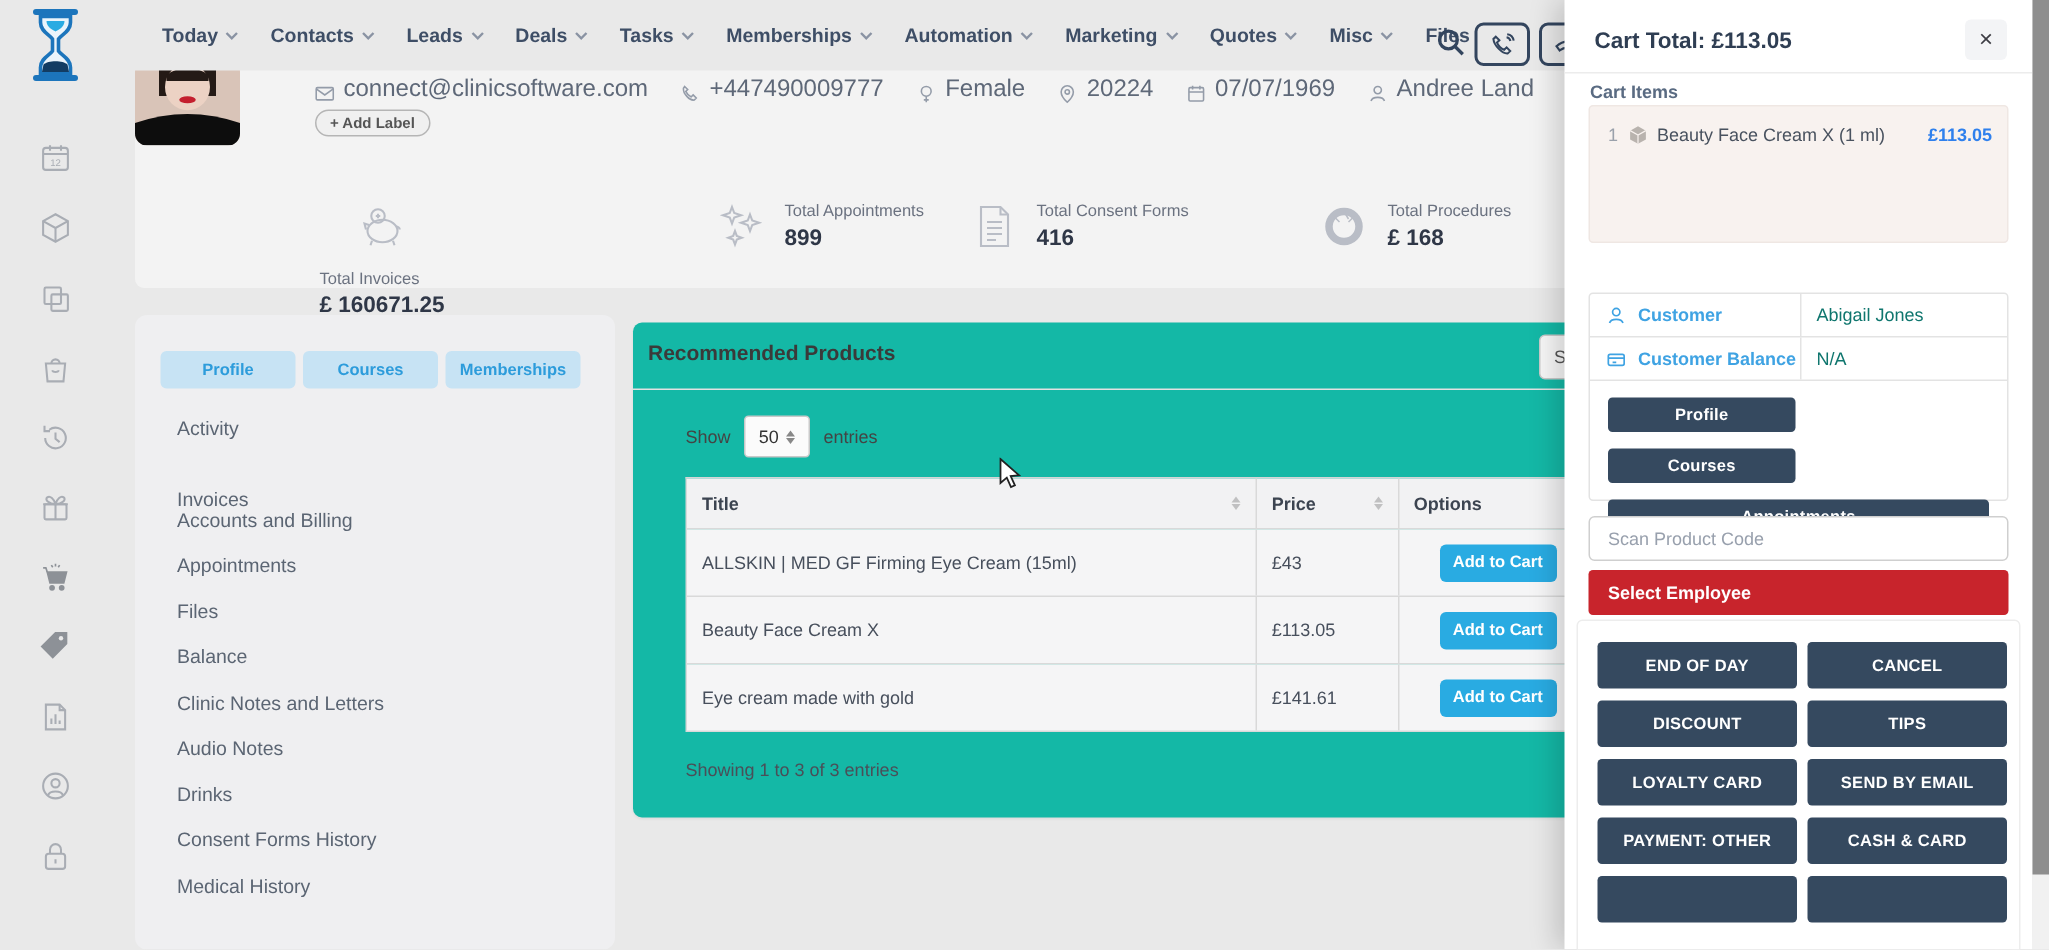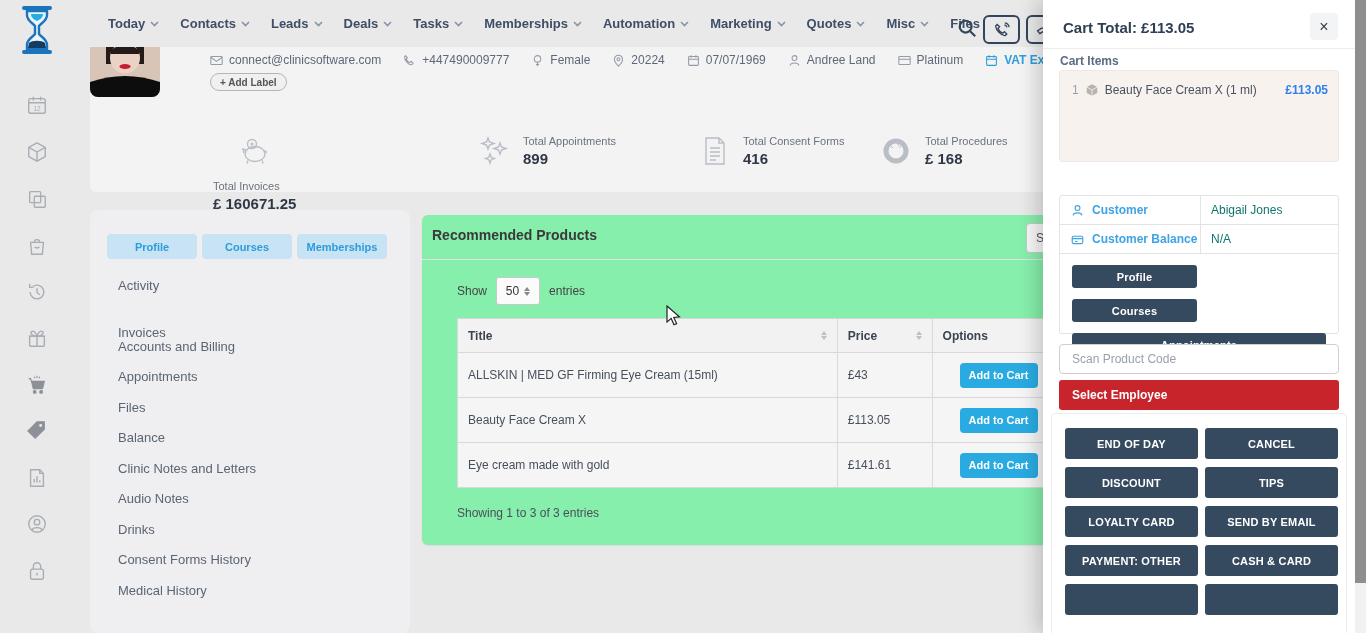--- a/index.html
+++ b/index.html
@@ -19,37 +19,37 @@
   .nav { position:absolute; left:108px; top:0; height:47px; display:flex; align-items:center; gap:21px; }
   .nav-item { display:flex; align-items:center; gap:5px; font-size:13px; color:#3e4e66; font-weight:bold; cursor:pointer; white-space:nowrap; }
   .nav-item svg { width:9px; height:6px; stroke:#8a93a3; fill:none; stroke-width:1.6; }
   .top-actions { position:absolute; right:0; left:950px; top:0; height:47px; }
   .icon-btn { position:absolute; border:2px solid #33455e; border-radius:6px; width:37px; height:29px; top:15px; background:transparent; display:flex; align-items:center; justify-content:center; cursor:pointer; color:#33455e; }
 
   
   .profile-card { position:absolute; left:90px; top:40px; width:1253px; height:152px; background:#f3f3f3; border-radius:6px; z-index:1; }
   .avatar { position:absolute; left:0; top:0; width:70px; height:57px; border-radius:8px; overflow:hidden; }
   .contact-row { position:absolute; left:120px; top:12px; height:16px; display:flex; align-items:center; }
-  .contact-item { display:flex; align-items:center; gap:6px; font-size:12px; color:#5e6878; white-space:nowrap; }
+  .contact-item { display:flex; align-items:flex-end; gap:6px; font-size:16px; color:#5e6878; white-space:nowrap; }
   .contact-item svg { width:13px; height:13px; stroke:#949ca9; fill:none; stroke-width:1.3; }
   .contact-item.vat { color:#2d9cdb; font-weight:bold; }
   .contact-item.vat svg { stroke:#2d9cdb; }
   .add-label { position:absolute; left:120px; top:33px; height:18px; border:1px solid #b5b5b5; border-radius:9px; background:#f0f0f0; font-size:10px; font-weight:bold; color:#555; padding:0 9px; display:flex; align-items:center; cursor:pointer; }
   .stat { position:absolute; top:95px; display:flex; align-items:center; gap:13px; }
   .stat svg { width:32px; height:32px; stroke:#b9bdc6; fill:none; stroke-width:1.4; }
   .stat .lab { font-size:11px; color:#6b7280; margin-bottom:3px; white-space:nowrap; }
   .stat .val { font-size:15px; font-weight:bold; color:#2f3747; white-space:nowrap; }
 
   
   .left-panel { position:absolute; left:90px; top:210px; width:320px; height:423px; background:#efeff1; border-radius:8px; z-index:1; }
   .tabbtn { position:absolute; top:24px; width:90px; height:25px; background:#c7e3f4; color:#2d9cdb; font-size:11px; font-weight:bold; border:none; border-radius:4px; cursor:pointer; font-family:inherit; }
   .menu-item { position:absolute; left:28px; height:20px; font-size:13px; color:#5b6573; cursor:pointer; white-space:nowrap; }
 
   
-  .products-card { position:absolute; left:422px; top:215px; width:700px; height:330px; background:#86efac; border-radius:6px; box-shadow:0 1px 2px rgba(0,0,0,.06); z-index:1; }
+  .products-card { position:absolute; left:422px; top:215px; width:700px; height:330px; background:#14b8a6; border-radius:6px; box-shadow:0 1px 2px rgba(0,0,0,.06); z-index:1; }
   .pc-title { position:absolute; left:10px; top:12px; font-size:14px; font-weight:bold; color:#3a3a3a; }
   .pc-btn { position:absolute; left:604px; top:8px; width:72px; height:30px; border:1px solid #c9c9c9; background:#f7f7f7; border-radius:4px; font-size:12px; color:#555; text-align:left; padding-left:9px; cursor:pointer; font-family:inherit; overflow:hidden; white-space:nowrap; }
   .pc-divider { position:absolute; left:0; top:44px; width:100%; height:1px; background:#e2e2e2; }
   .show-row { position:absolute; left:35px; top:62px; display:flex; align-items:center; gap:9px; font-size:12px; color:#444; }
   .page-size { width:44px; height:28px; border:1px solid #c9c9c9; border-radius:3px; background:#fbfbfb; display:flex; align-items:center; justify-content:center; gap:5px; font-size:12px; color:#333; cursor:pointer; }
   .stepper { display:flex; flex-direction:column; gap:1px; }
   .stepper i { width:0; height:0; border-left:3.5px solid transparent; border-right:3.5px solid transparent; }
   .stepper i.up { border-bottom:4px solid #888; }
   .stepper i.dn { border-top:4px solid #888; }
   .ptable { position:absolute; left:35px; top:103px; width:663px; border-top:1px solid #d5d5d5; border-left:1px solid #d9d9d9; border-right:1px solid #d9d9d9; }
@@ -367,21 +367,21 @@
       <svg viewBox="0 0 32 32">
           <path d="M10 3l1.5 4L16 8.5l-4.5 1.5L10 14l-1.5-4L4 8.5l4.5-1.5z"></path>
           <path d="M22 8l1.5 4 4.5 1.5-4.5 1.5L22 19l-1.5-4-4.5-1.5 4.5-1.5z"></path>
           <path d="M12 19l1.2 3.3 3.3 1.2-3.3 1.2L12 28l-1.2-3.3-3.3-1.2 3.3-1.2z"></path>
         </svg>
       <div>
           <div class="lab">Total Appointments</div>
           <div class="val">899</div>
         </div>
     </div>
-    <div class="stat" style="left:608px;align-items:center;">
+    <div class="stat" style="left:556px;align-items:center;">
       <svg viewBox="0 0 32 32">
           <path d="M8 3h13l5 5v21H8z"></path>
           <path d="M21 3v5h5"></path>
           <path d="M12 13h10M12 17h10M12 21h10M12 25h6"></path>
         </svg>
       <div>
           <div class="lab">Total Consent Forms</div>
           <div class="val">416</div>
         </div>
     </div>

